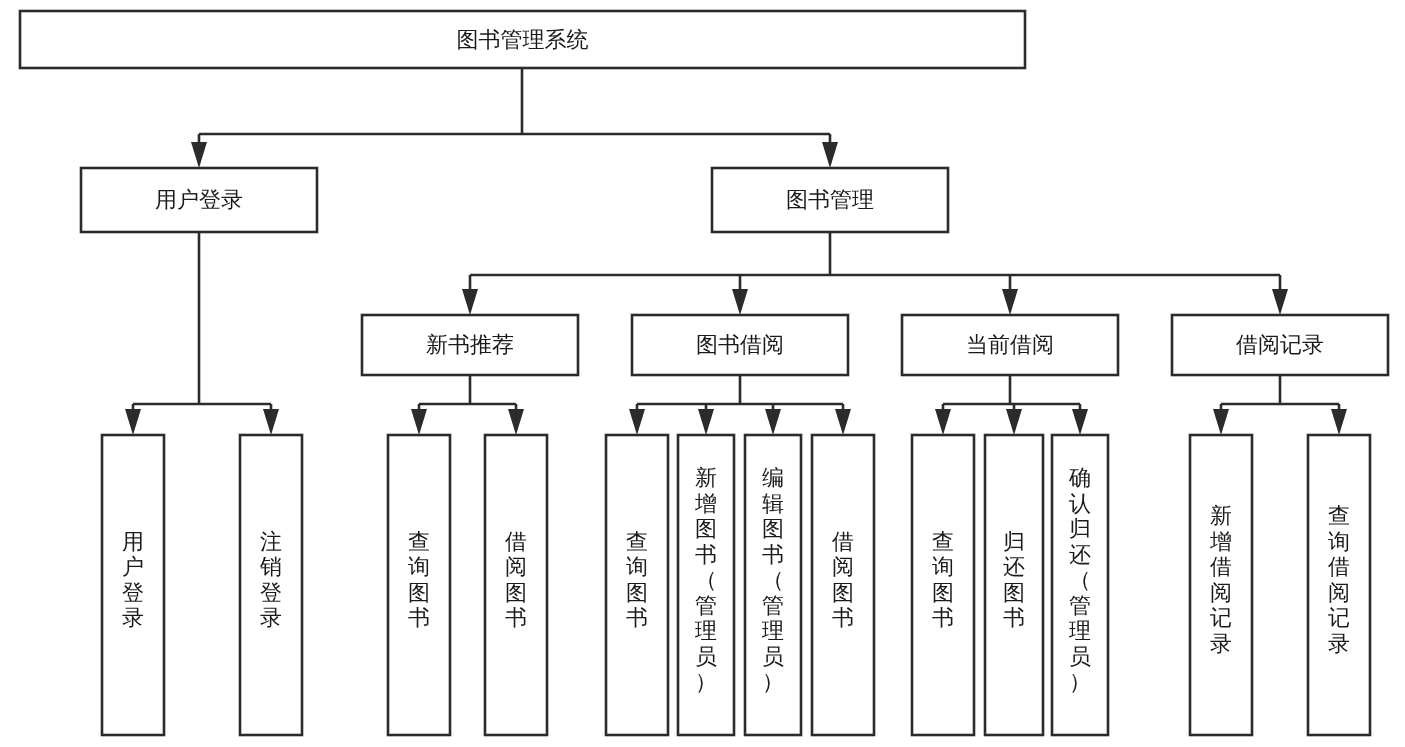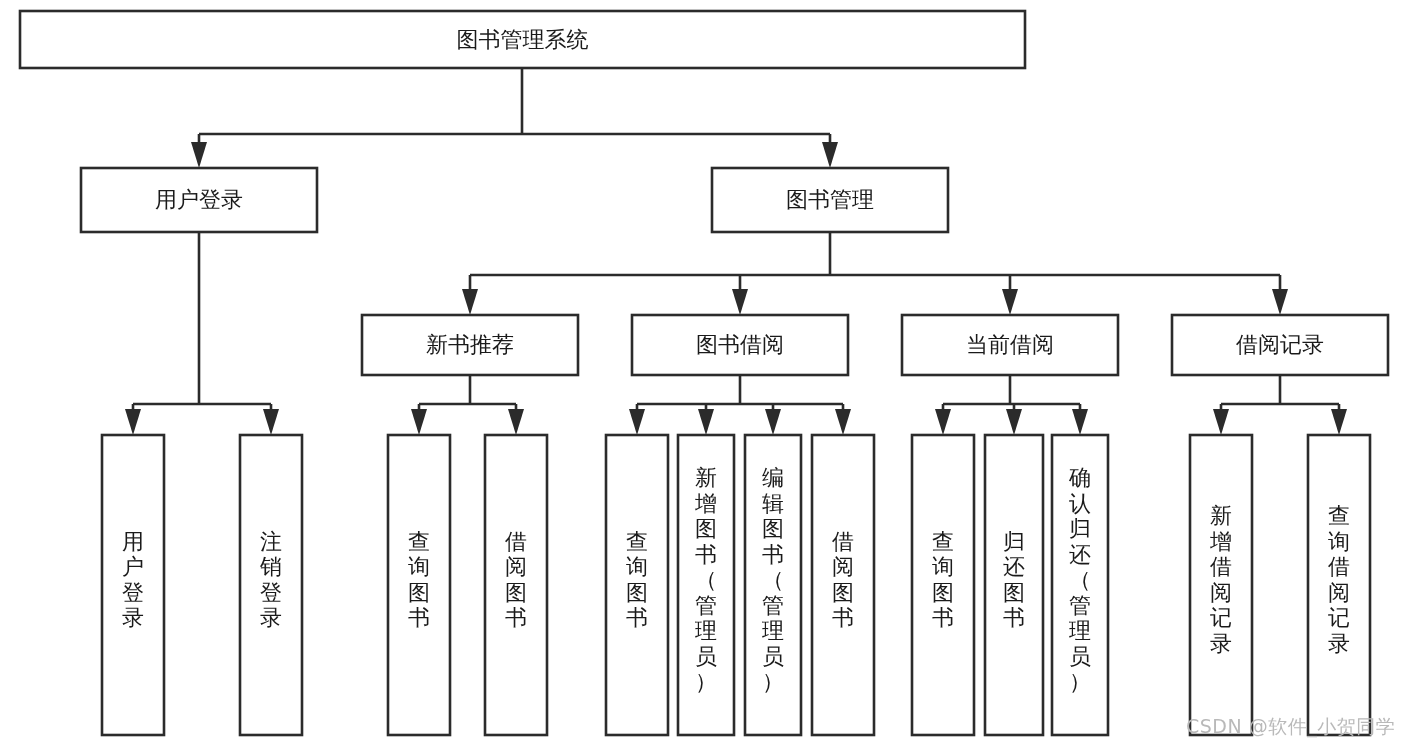--- a/index.html
+++ b/index.html
@@ -217,14 +217,13 @@
         <g>
           <rect class="node-box" x="1190" y="435" width="62" height="300"></rect>
           <text class="node-label-v" x="1221" y="0" font-size="23"><tspan x="1221" y="523.3">新</tspan><tspan x="1221" y="548.8">增</tspan><tspan x="1221" y="574.3">借</tspan><tspan x="1221" y="599.8">阅</tspan><tspan x="1221" y="625.3">记</tspan><tspan x="1221" y="650.8">录</tspan></text>
         </g>
         <g>
           <rect class="node-box" x="1308" y="435" width="62" height="300"></rect>
           <text class="node-label-v" x="1339" y="0" font-size="23"><tspan x="1339" y="523.3">查</tspan><tspan x="1339" y="548.8">询</tspan><tspan x="1339" y="574.3">借</tspan><tspan x="1339" y="599.8">阅</tspan><tspan x="1339" y="625.3">记</tspan><tspan x="1339" y="650.8">录</tspan></text>
         </g>
       </g>
   </svg>
-  <div class="watermark">CSDN @软件_小贺同学</div>
 </div>
 
 </body></html>

